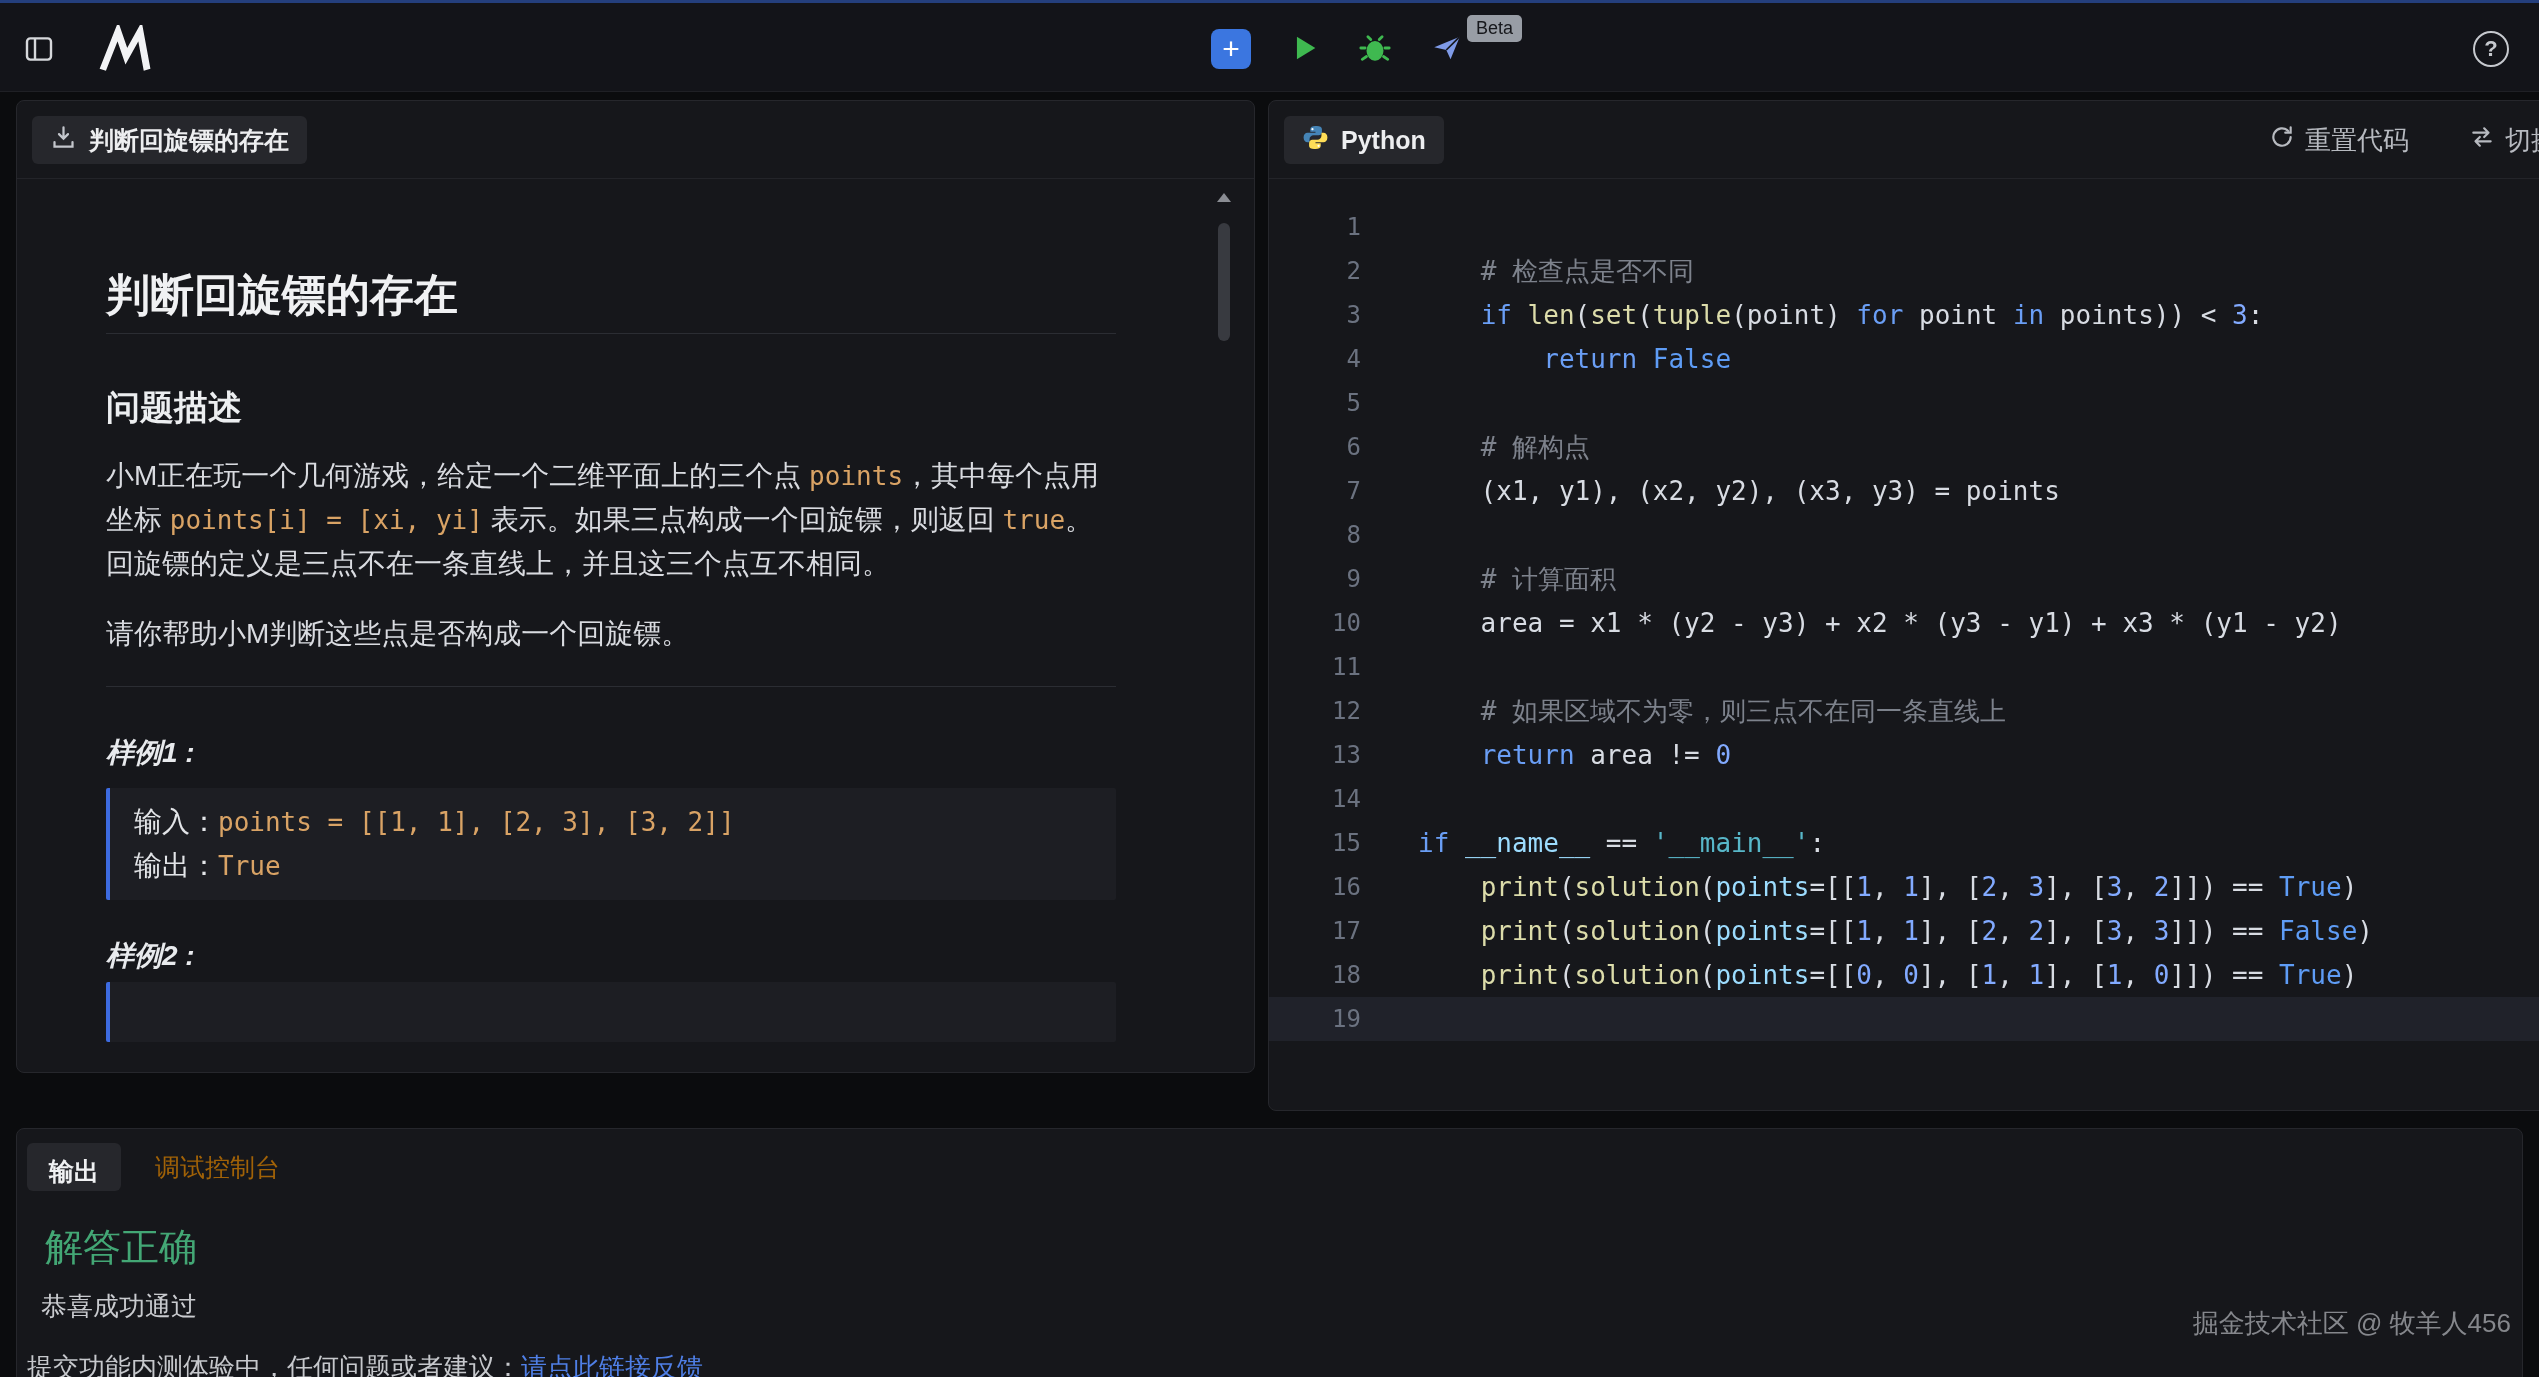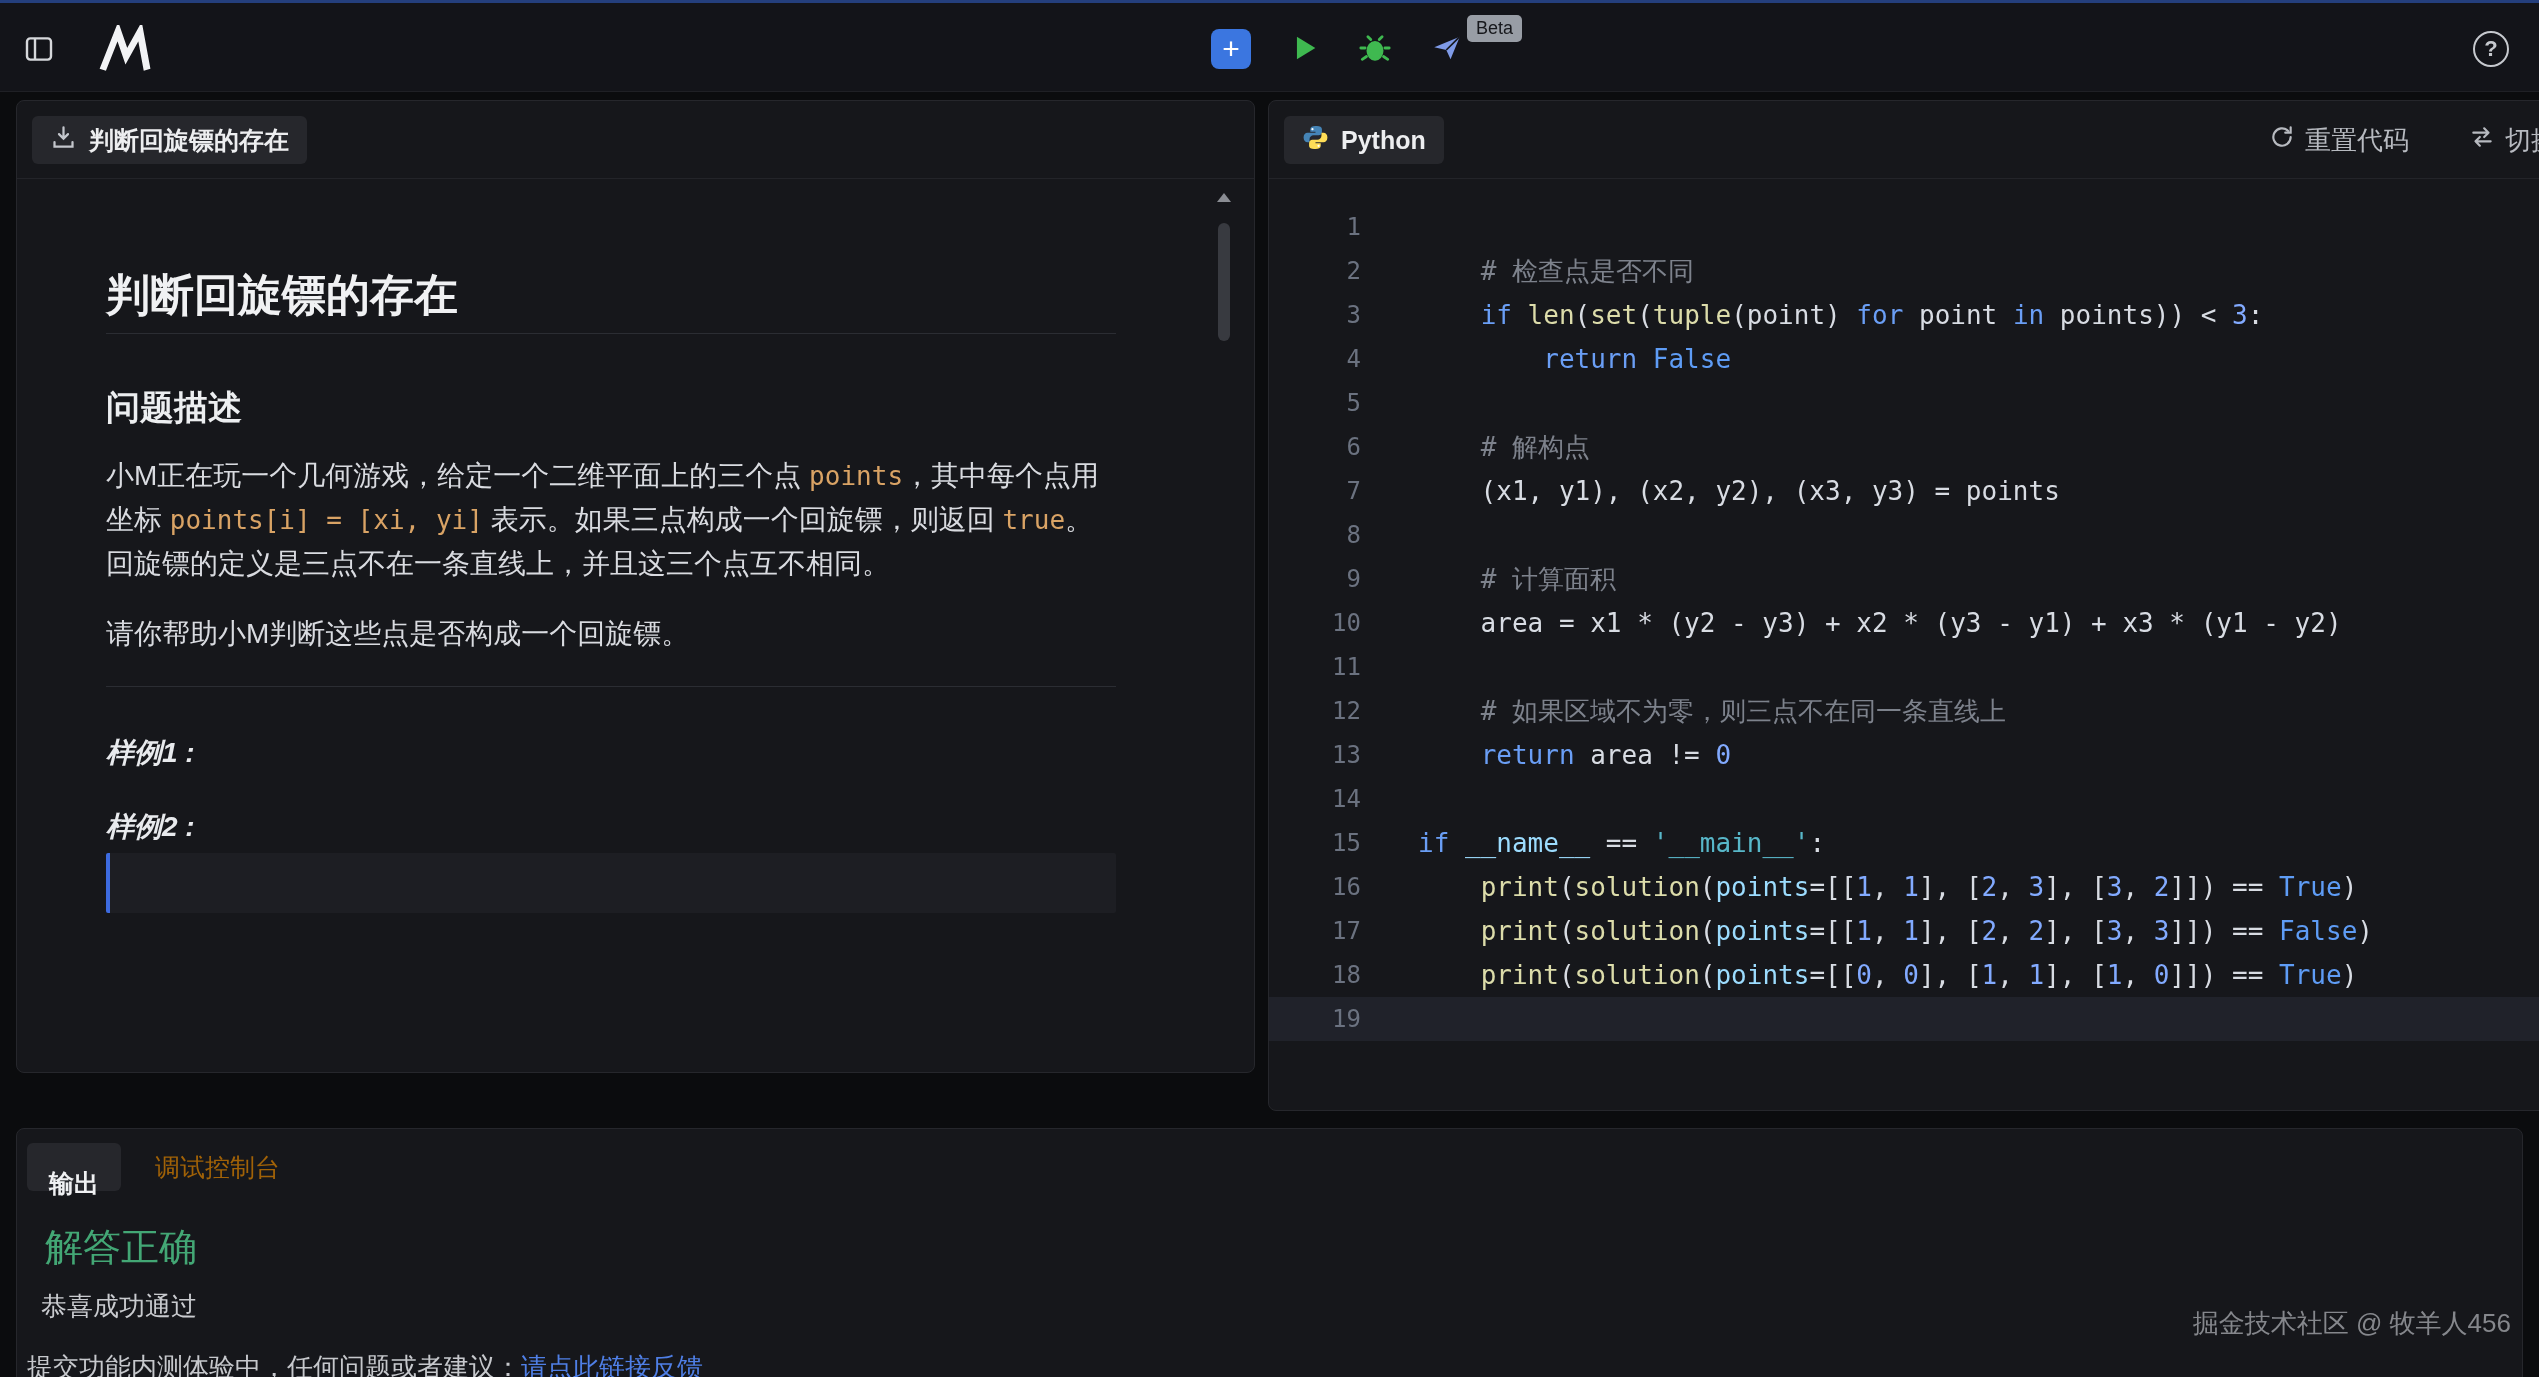--- a/index.html
+++ b/index.html
@@ -70,21 +70,21 @@
   .tk-cm{color:#7d828c;}
   .tk-num{color:#82aaff;}
   .tk-bool{color:#5e9cf5;}
   .tk-str{color:#58b7c9;}
   .tk-var{color:#9cdcfe;}
   .tk-pl{color:#d8dce3;}
   
   .console-panel{left:16px;top:1128px;width:2507px;height:270px;}
   .console-tabs{display:flex;align-items:center;margin:14px 0 0 10px;gap:34px;}
   .console-tabs .tab{font-size:25px;color:#a16207;cursor:pointer;}
-  .console-tabs .tab.active{background:#26272c;border-radius:6px;height:48px;line-height:48px;padding:16px 22px;
+  .console-tabs .tab.active{background:#26272c;border-radius:6px;height:48px;line-height:48px;padding:4px 22px;
     color:#f0f1f3;font-weight:bold;}
   .result-title{margin:32px 0 0 28px;font-size:38px;line-height:48px;font-weight:500;color:var(--result-green);}
   .result-sub{margin:18px 0 0 24px;font-size:26px;line-height:34px;color:#c9cbcf;}
   .feedback{margin:26px 0 0 10px;font-size:26px;line-height:36px;color:#c6c8cc;}
   .feedback a{color:var(--link-blue);text-decoration:underline;cursor:pointer;}
   .watermark{position:absolute;right:28px;top:1306px;font-size:26px;color:#85878c;}
 </style>
 </head>
 <body>
 
@@ -154,20 +154,24 @@
       </div>
     </div>
     <div class="problem-body">
       <div class="md">
         <h1>判断回旋镖的存在</h1>
         <h2>问题描述</h2>
         <p><span>小M正在玩一个几何游戏，给定一个二维平面上的三个点 </span><span class="inline-code">points</span><span>，其中每个点用坐标 </span><span class="inline-code">points[i] = [xi, yi]</span><span> 表示。如果三点构成一个回旋镖，则返回 </span><span class="inline-code">true</span><span>。回旋镖的定义是三点不在一条直线上，并且这三个点互不相同。</span></p>
         <p class="p2"><span>请你帮助小M判断这些点是否构成一个回旋镖。</span></p>
         <hr>
         <div class="sample-label">样例1 :</div>
+        <div class="sample-block" id="sample1">
+            <div class="sample-line"><span class="s-label">输入：</span><span class="s-code">points = [[1, 1], [2, 3], [3, 2]]</span></div>
+            <div class="sample-line"><span class="s-label">输出：</span><span class="s-code">True</span></div>
+          </div>
         <div class="sample-label s2">样例2 :</div>
         <div class="sample-block clipped"></div>
       </div>
       <div class="scrollbar">
         <div class="sb-up"></div>
         <div class="sb-thumb"></div>
         <div class="sb-down"></div>
       </div>
     </div>
   </section>

